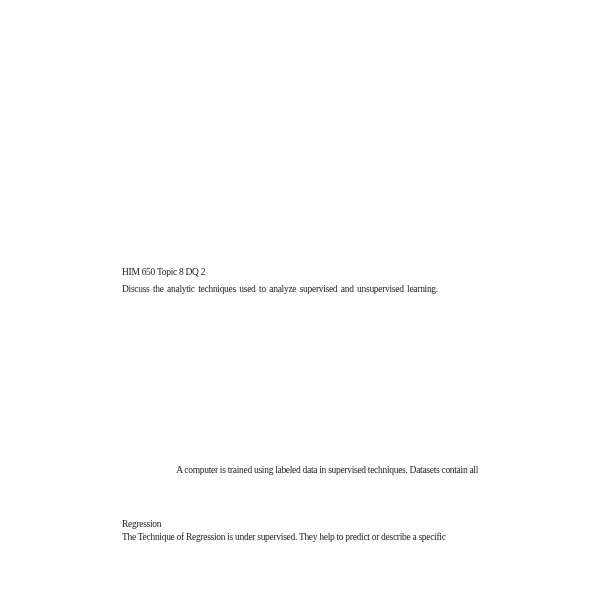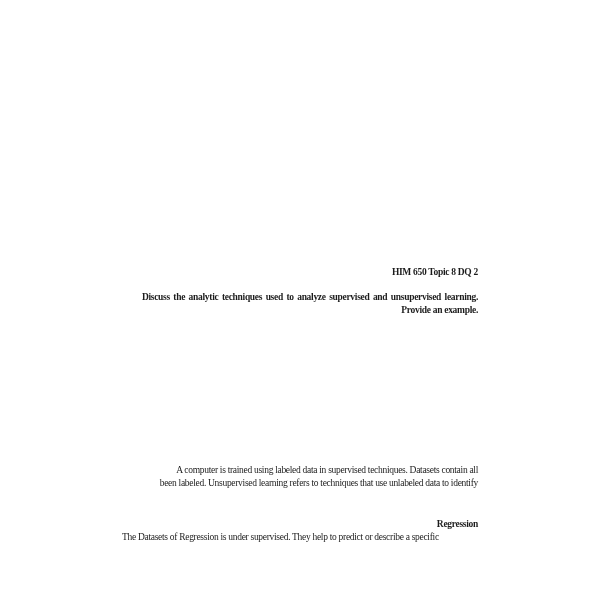--- a/index.html
+++ b/index.html
@@ -25,48 +25,45 @@
   .block {
     position: absolute;
     left: 122px;
     width: 356px;
   }
   .line {
     line-height: 12.5px;
     white-space: pre;
   }
   .bold {
-    font-weight: bold;
-    text-align: right;
+    font-weight: normal;
   }
   .spread {
     word-spacing: 1.4px;
   }
   .title-block   { top: 266px; }
-  .prompt-block  { top: 291px; }
+  .prompt-block  { top: 283px; }
   .body-block    { top: 464px; text-align: right; }
   .regression-block { top: 518px; }
 </style>
 </head>
 <body>
 
 <div class="page">
 
   <div class="block title-block">
     <div class="line bold">HIM 650 Topic 8 DQ 2</div>
   </div>
 
   <div class="block prompt-block">
     <div class="line bold spread">Discuss the analytic techniques used to analyze supervised and unsupervised learning.</div>
-    <div class="line bold">Provide an example.</div>
   </div>
 
   <div class="block body-block">
     <div class="line"> A computer is trained using labeled data in supervised techniques. Datasets contain all</div>
-    <div class="line">been labeled. Unsupervised learning refers to techniques that use unlabeled data to identify</div>
   </div>
 
   <div class="block regression-block">
     <div class="line bold">Regression</div>
-    <div class="line">The Datasets of Regression is under supervised. They help to predict or describe a specific</div>
+    <div class="line">The Technique of Regression is under supervised. They help to predict or describe a specific</div>
   </div>
 
 </div>
 
 </body></html>

